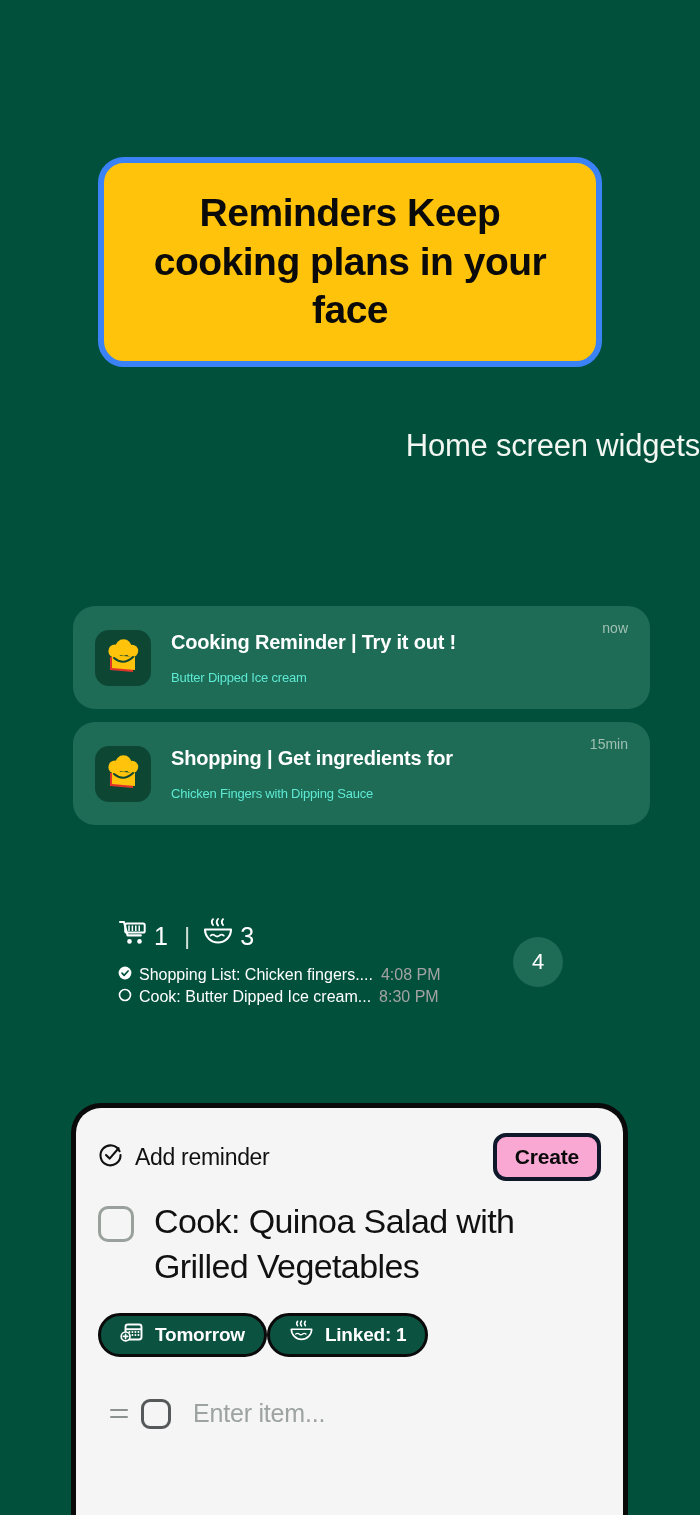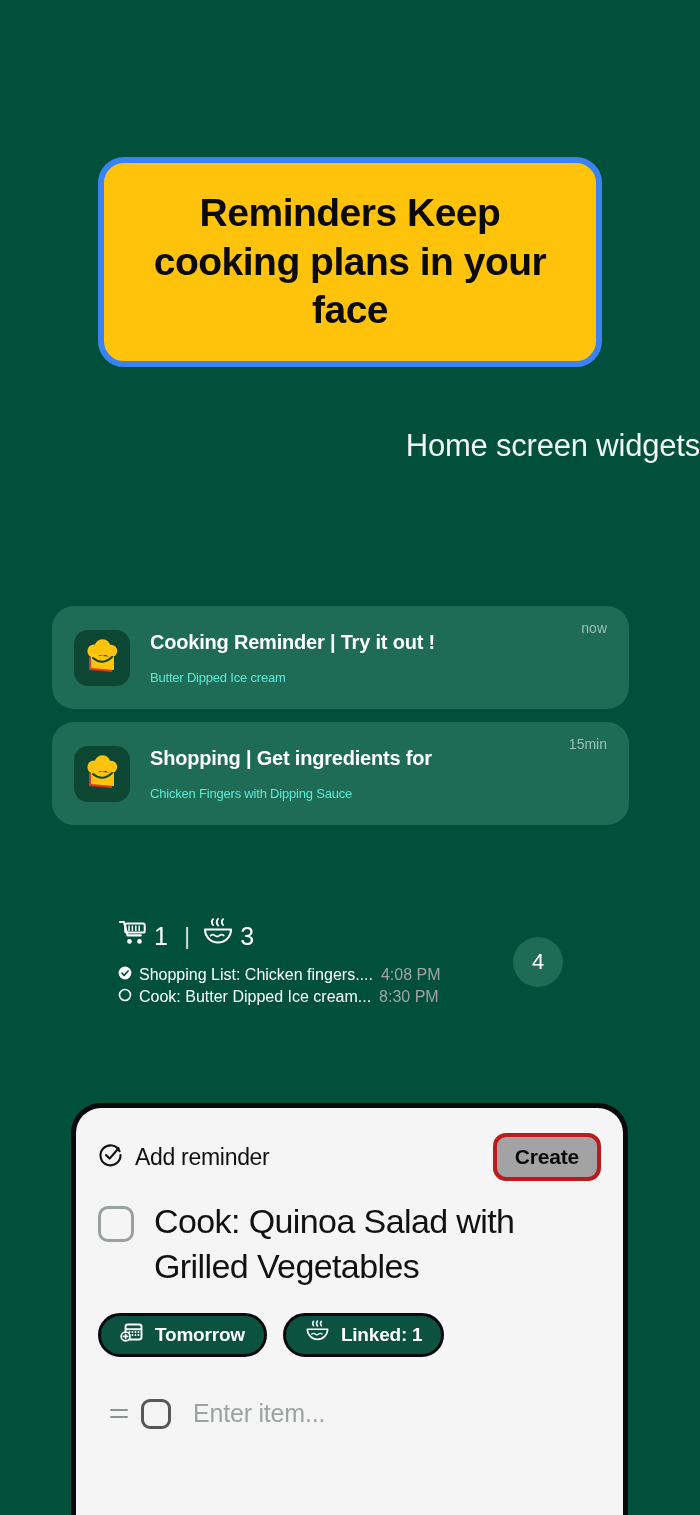--- a/index.html
+++ b/index.html
@@ -46,21 +46,21 @@
     color: #F2F7F2;
     font-size: 31px;
     line-height: 1.38;
     font-weight: 400;
     letter-spacing: -0.2px;
   }
 
   
   .notif {
     position: absolute;
-    left: 52px;
+    left: 73px;
     width: 577px;
     background: #1E6B56;
     border-radius: 22px;
     display: flex;
     align-items: center;
     padding: 0 22px;
   }
   .notif-1 { top: 606px; height: 103px; }
   .notif-2 { top: 722px; height: 103px; }
 
@@ -160,22 +160,22 @@
     height: 74px;
   }
   .phone-head .ptitle {
     font-size: 23px;
     color: #111111;
     margin-left: 11px;
     letter-spacing: -0.3px;
   }
   .create-btn {
     margin-left: auto;
-    background: #a3a3a3;
-    border: 4px solid #b91c1c;
+    background: #f9a8d4;
+    border: 4px solid #0f172a;
     border-radius: 13px;
     padding: 8px 18px;
     font-size: 21px;
     font-weight: bold;
     color: #0A0A0A;
     letter-spacing: -0.2px;
   }
 
   .task-row {
     display: flex;
@@ -192,21 +192,21 @@
     margin-left: 20px;
     font-size: 34px;
     line-height: 1.32;
     color: #111111;
     letter-spacing: -0.6px;
   }
 
   .chips {
     display: flex;
     padding: 24px 22px 0 22px;
-    gap: 16px;
+    gap: 0;
   }
   .chip {
     background: #0C5240;
     border: 3px solid #0A0A0A;
     border-radius: 22px;
     height: 44px;
     display: flex;
     align-items: center;
     padding: 0 19px;
     color: #FFFFFF;

